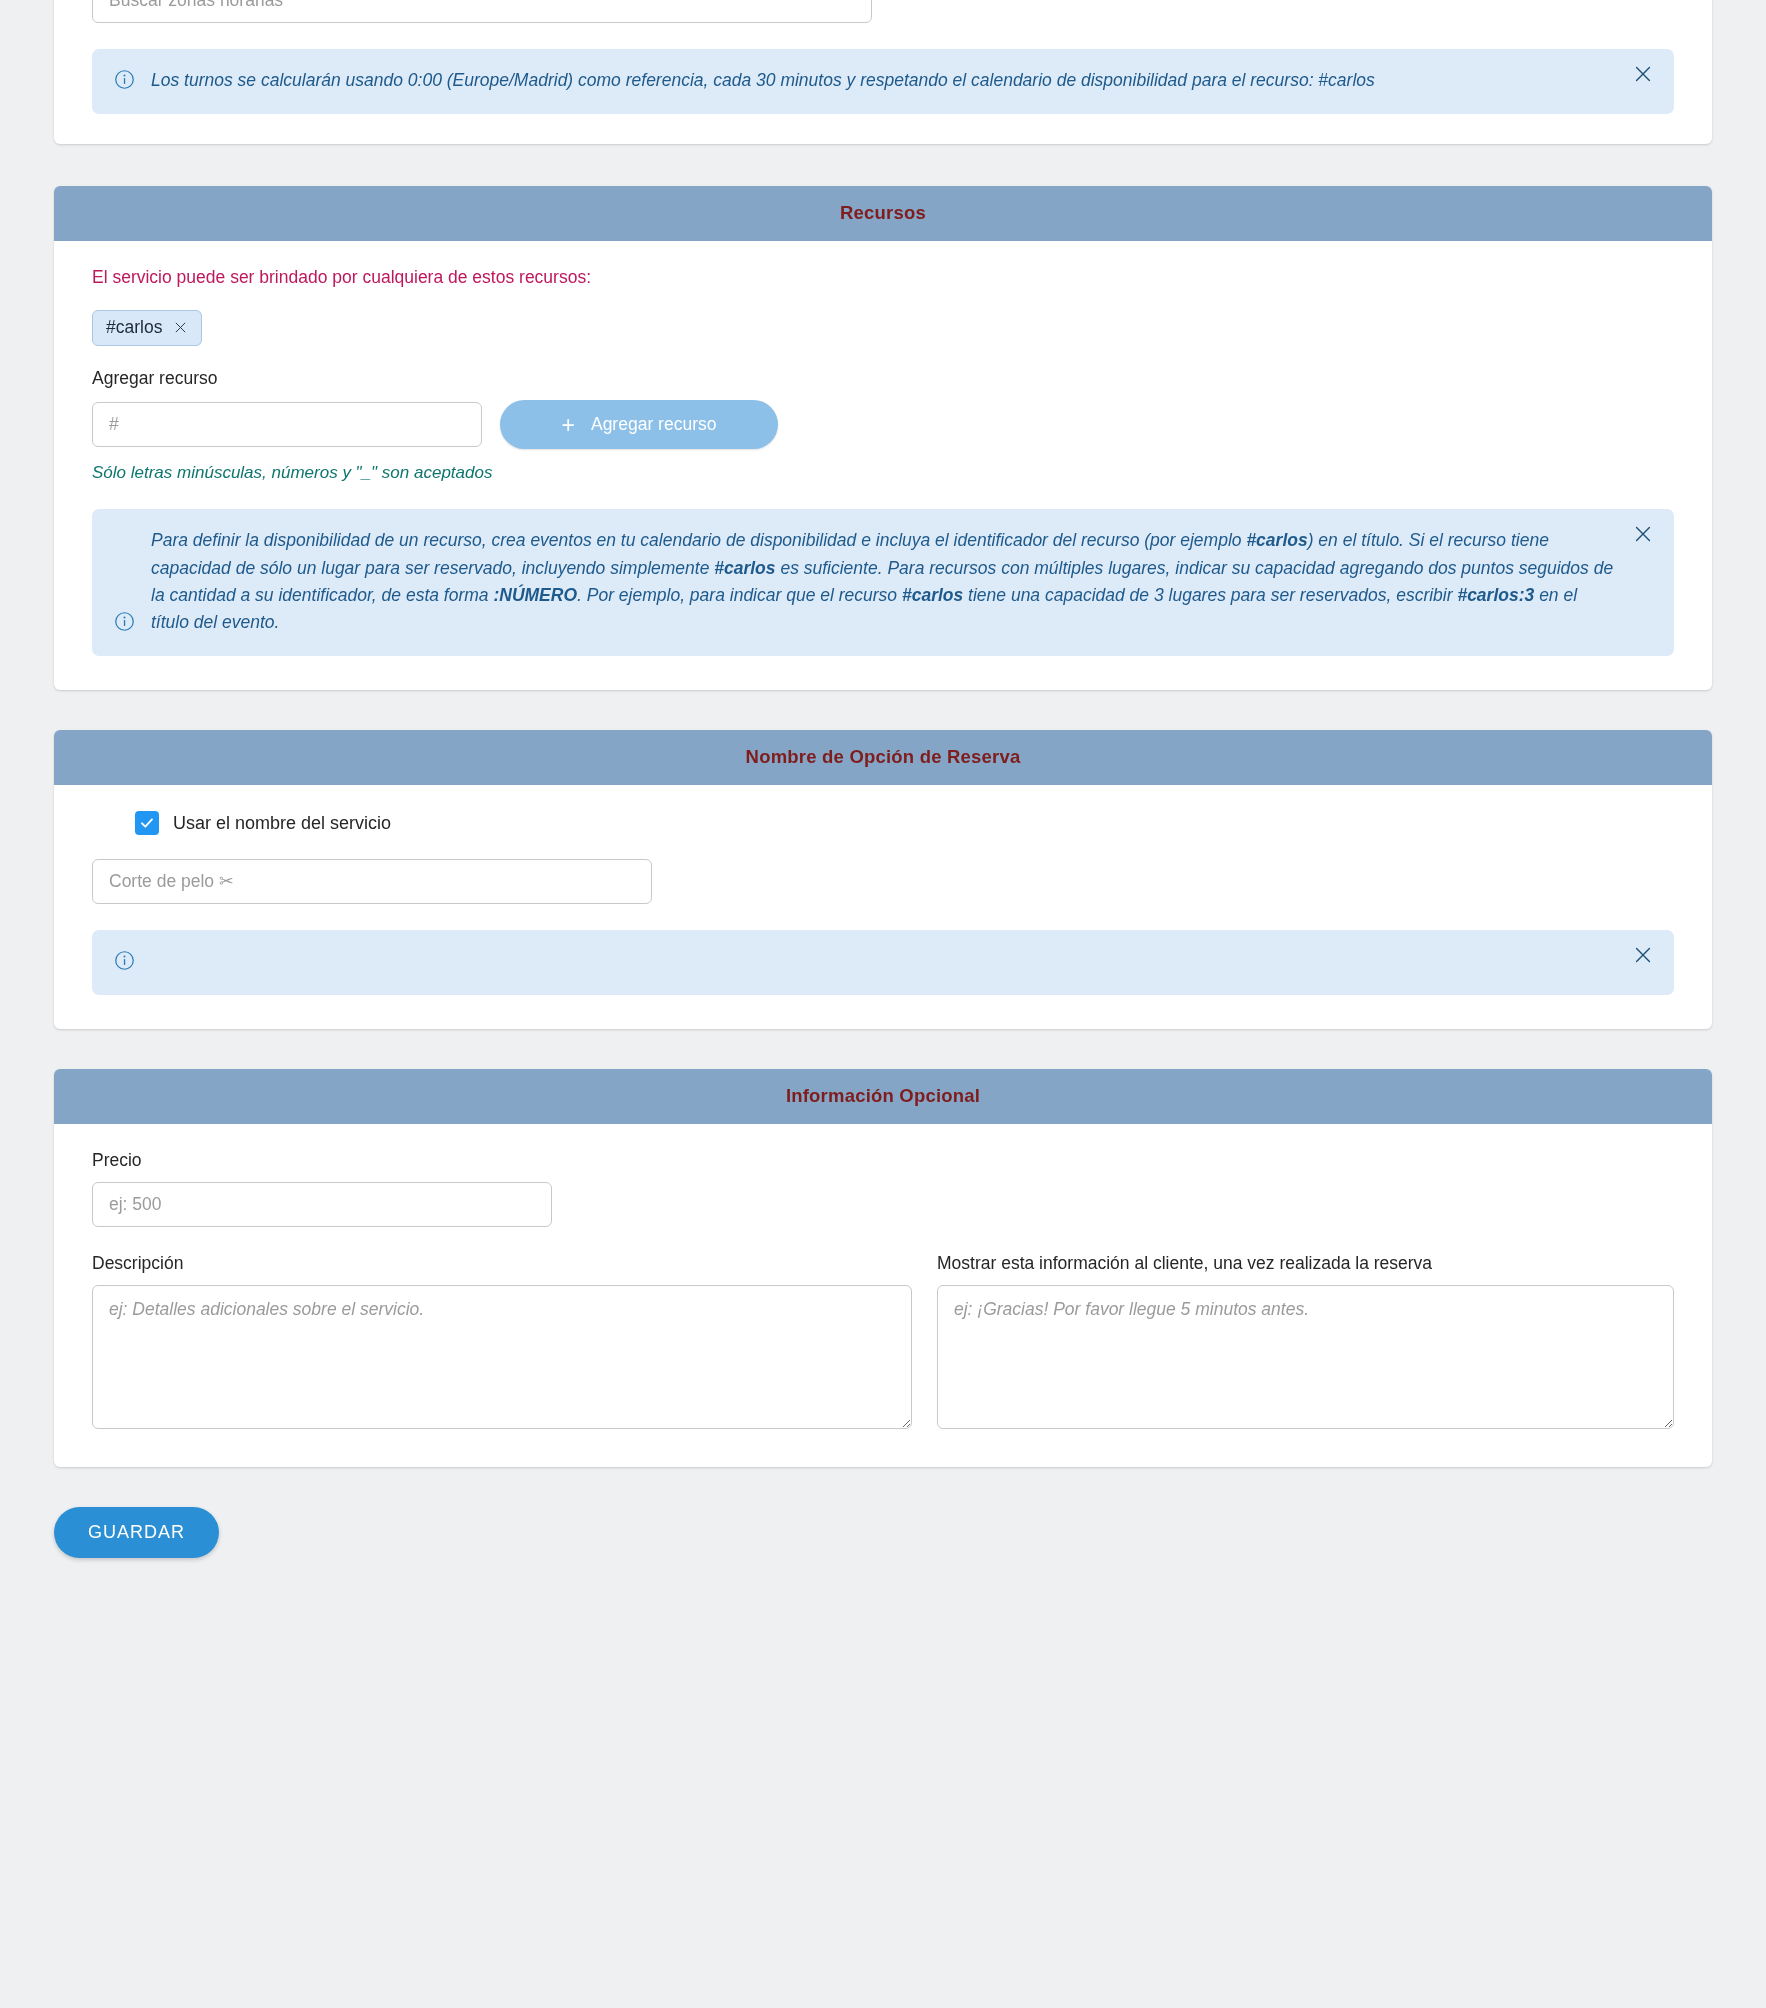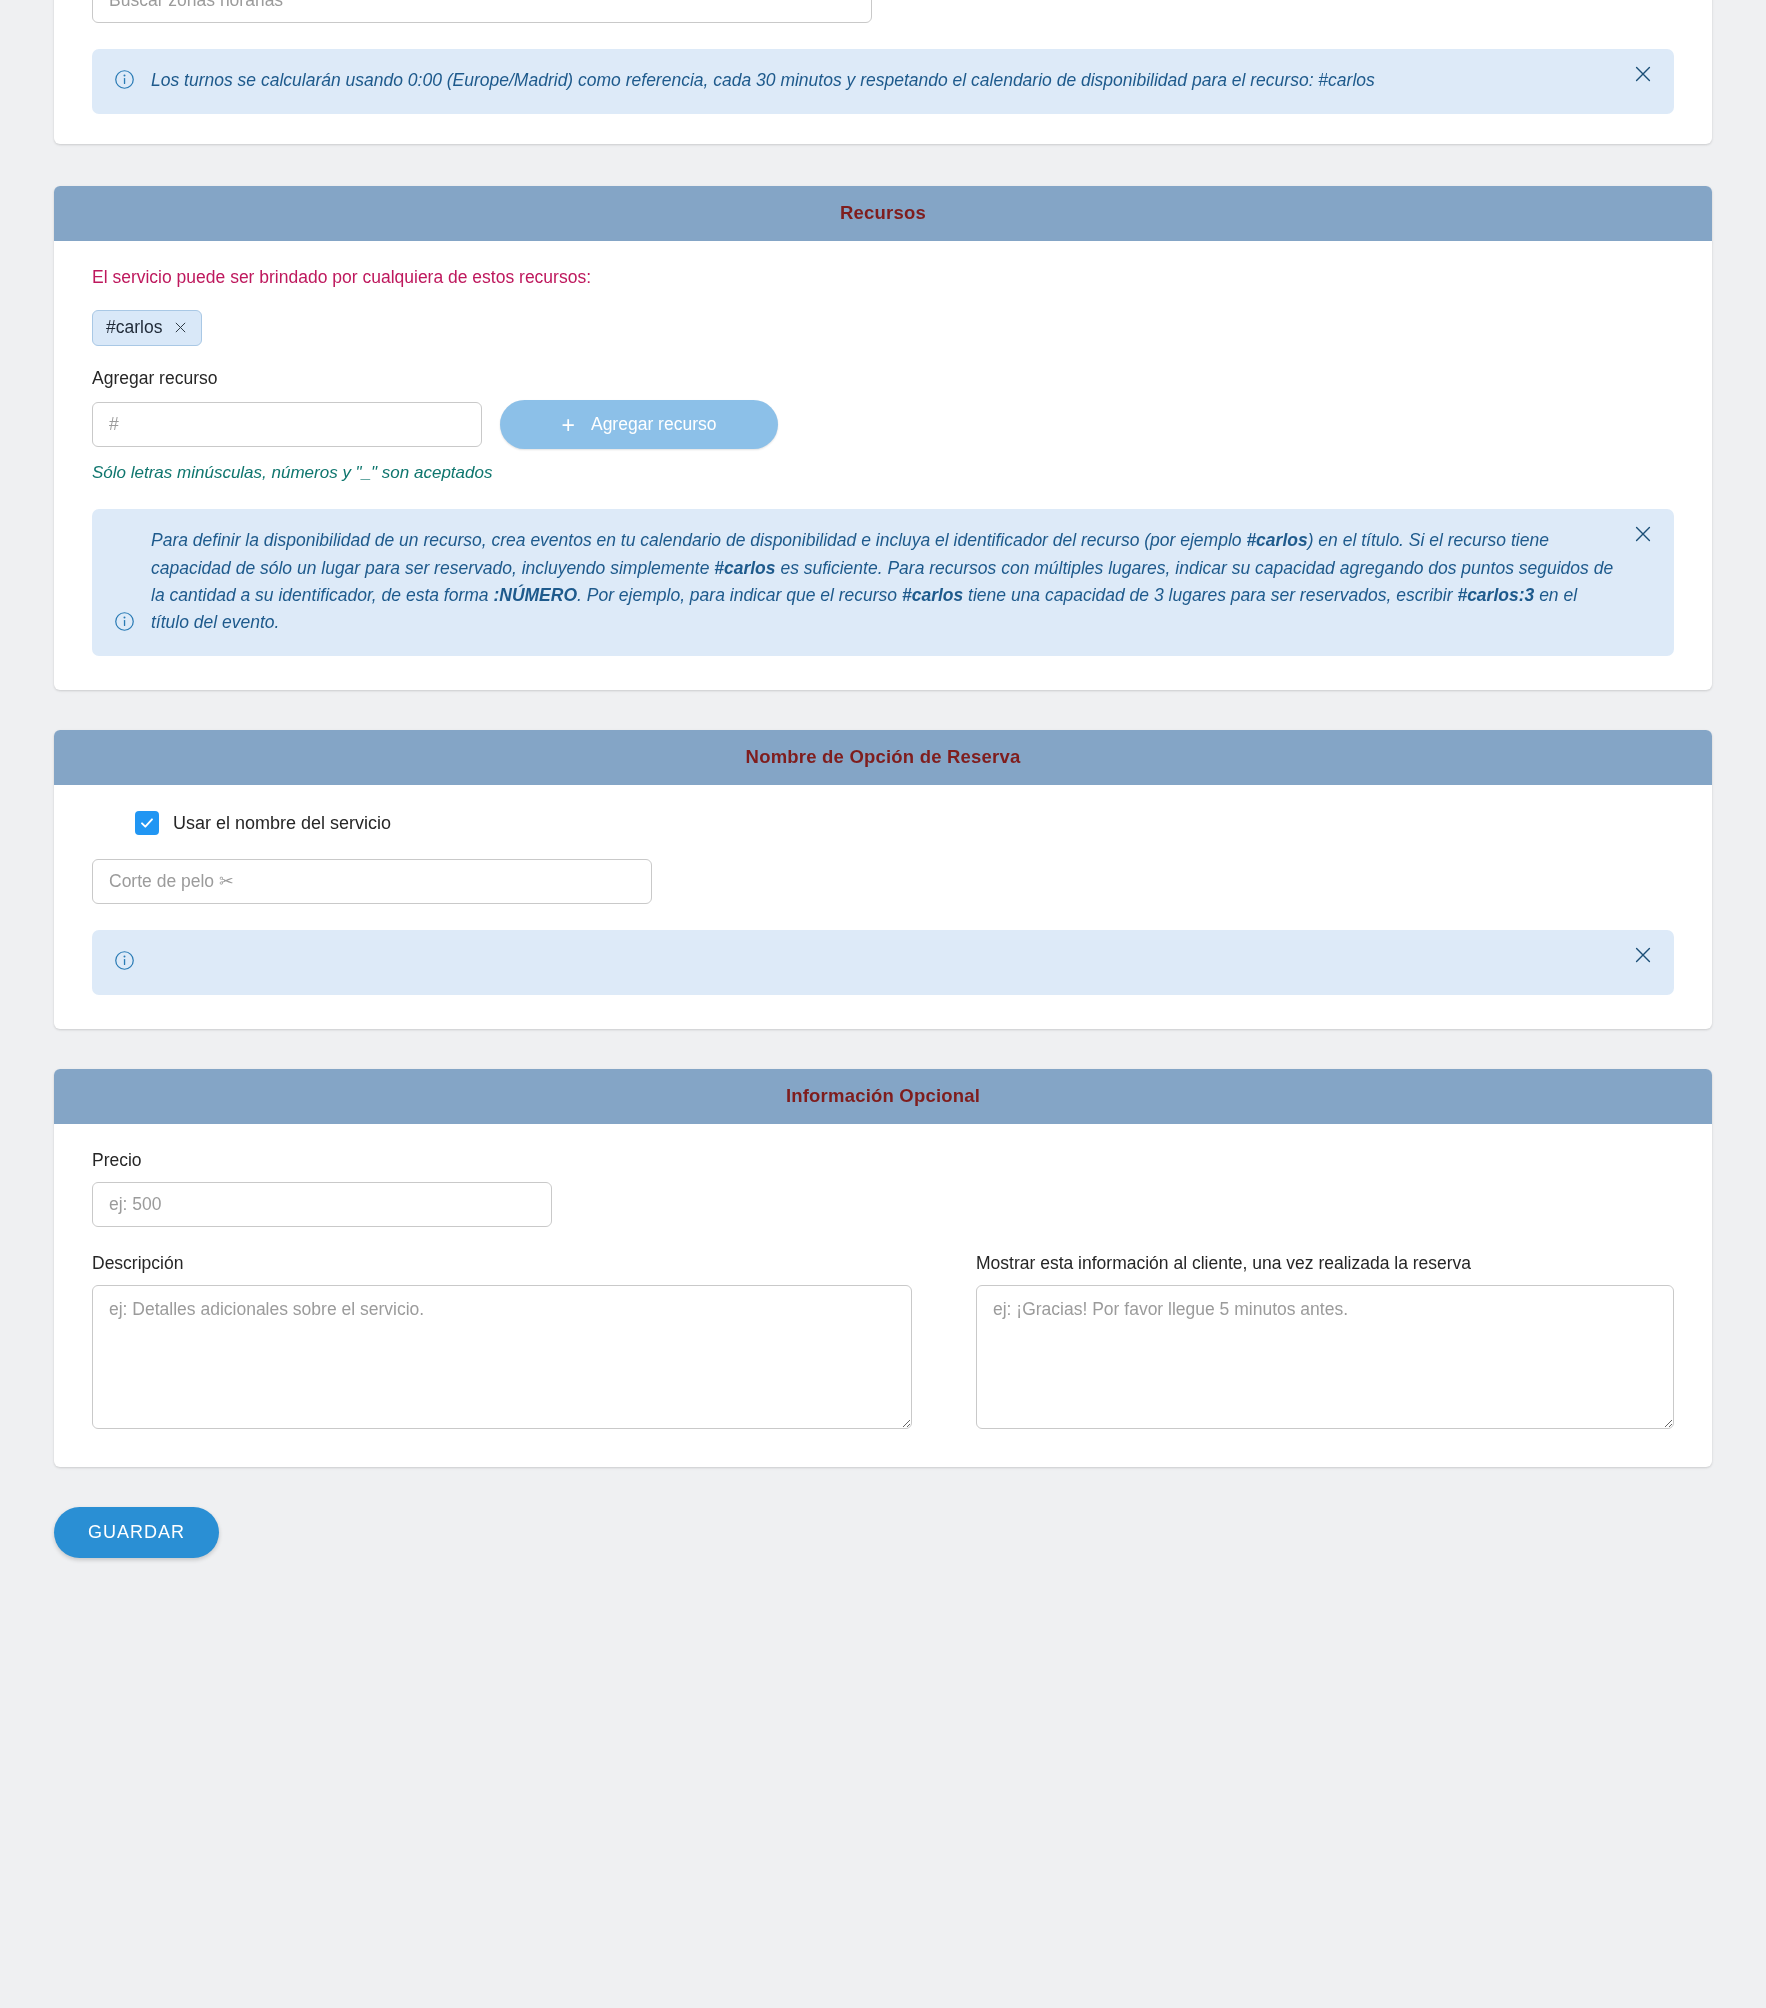--- a/index.html
+++ b/index.html
@@ -175,24 +175,24 @@
     justify-content: center;
     flex: 0 0 auto;
   }
   .check-row .lbl { font-size: 18px; color: #262626; }
   .name-input { width: 560px; }
 
   
   .opt-grid {
     display: grid;
     grid-template-columns: 820px 1fr;
-    column-gap: 64px;
+    column-gap: 25px;
   }
   .price-input { width: 460px; }
-  .ta { width: 100%; height: 144px; }
+  .ta { width: 100%; height: 144px; font-style: italic; }
   .mt { margin-top: 26px; }
 
   
   .save-wrap { margin: 0 54px; }
   .btn-save {
     background: #2a8fd4;
     color: #ffffff;
     border: none;
     border-radius: 28px;
     font-family: "Liberation Sans", sans-serif;

